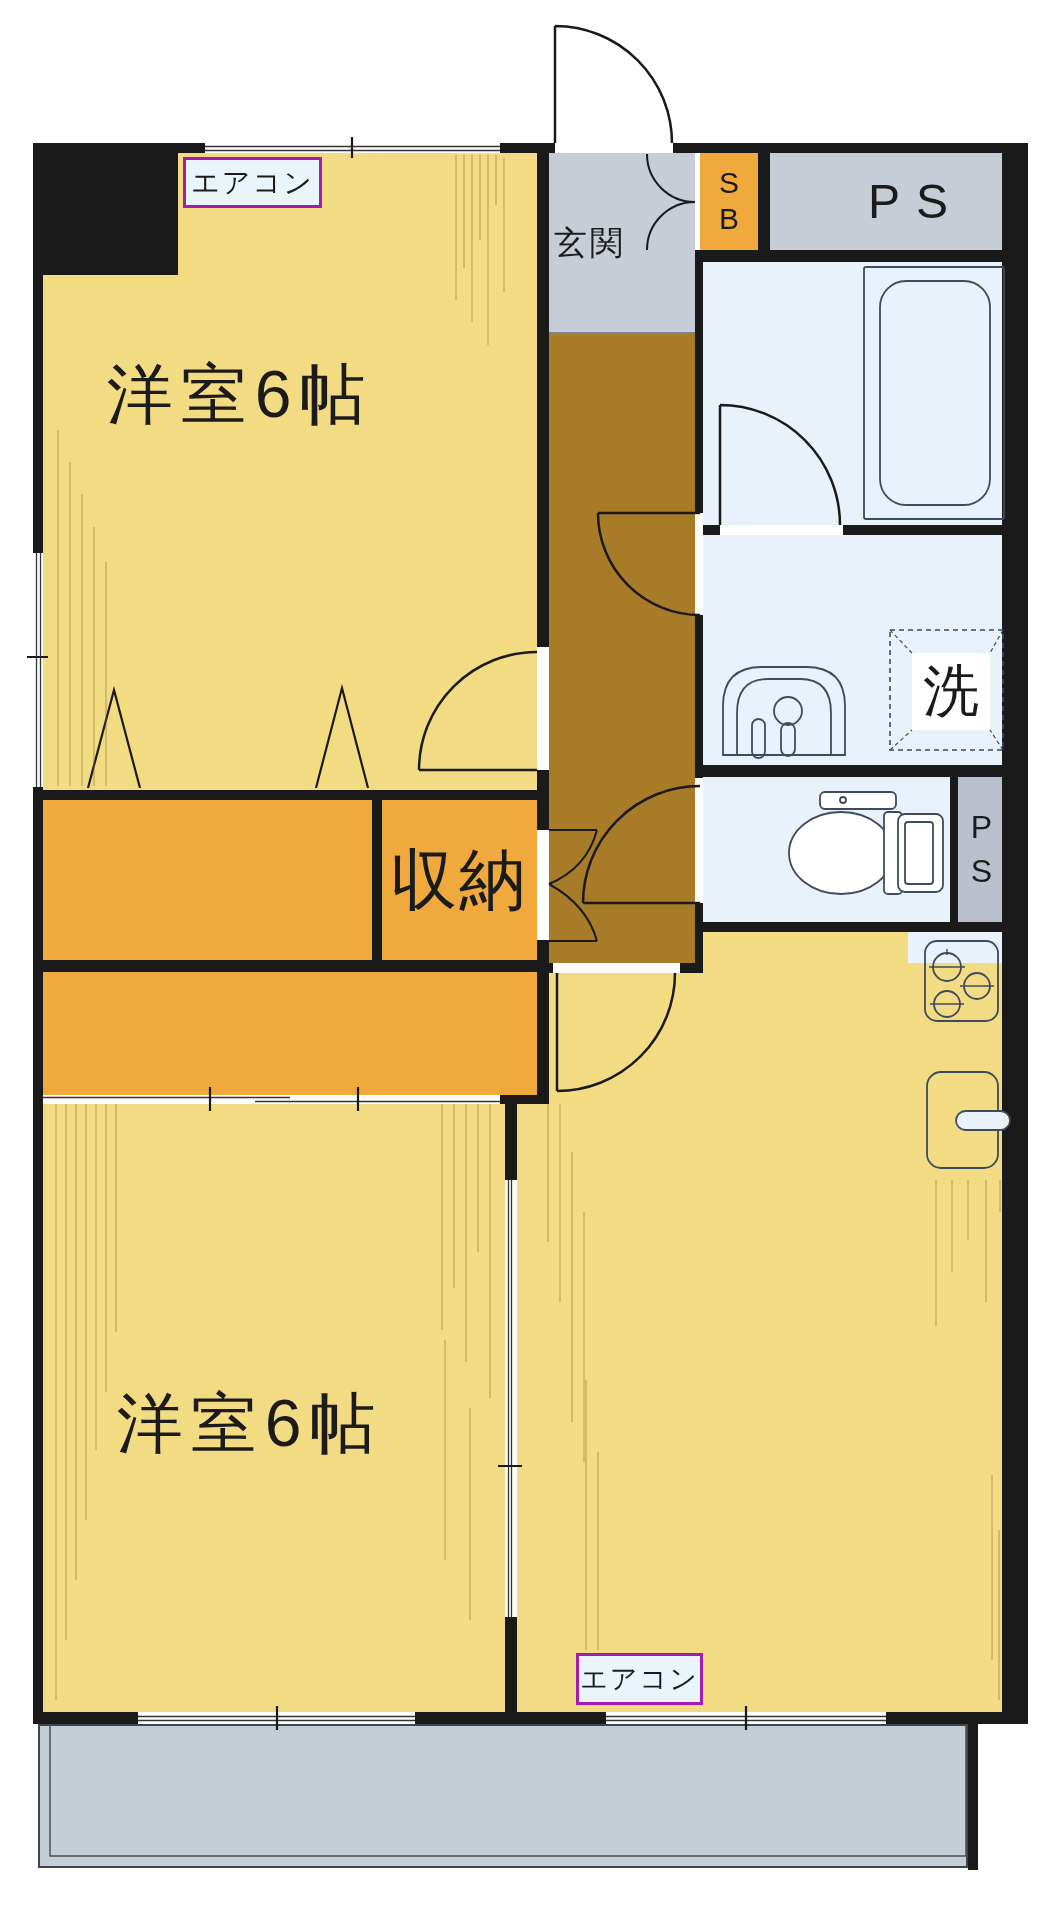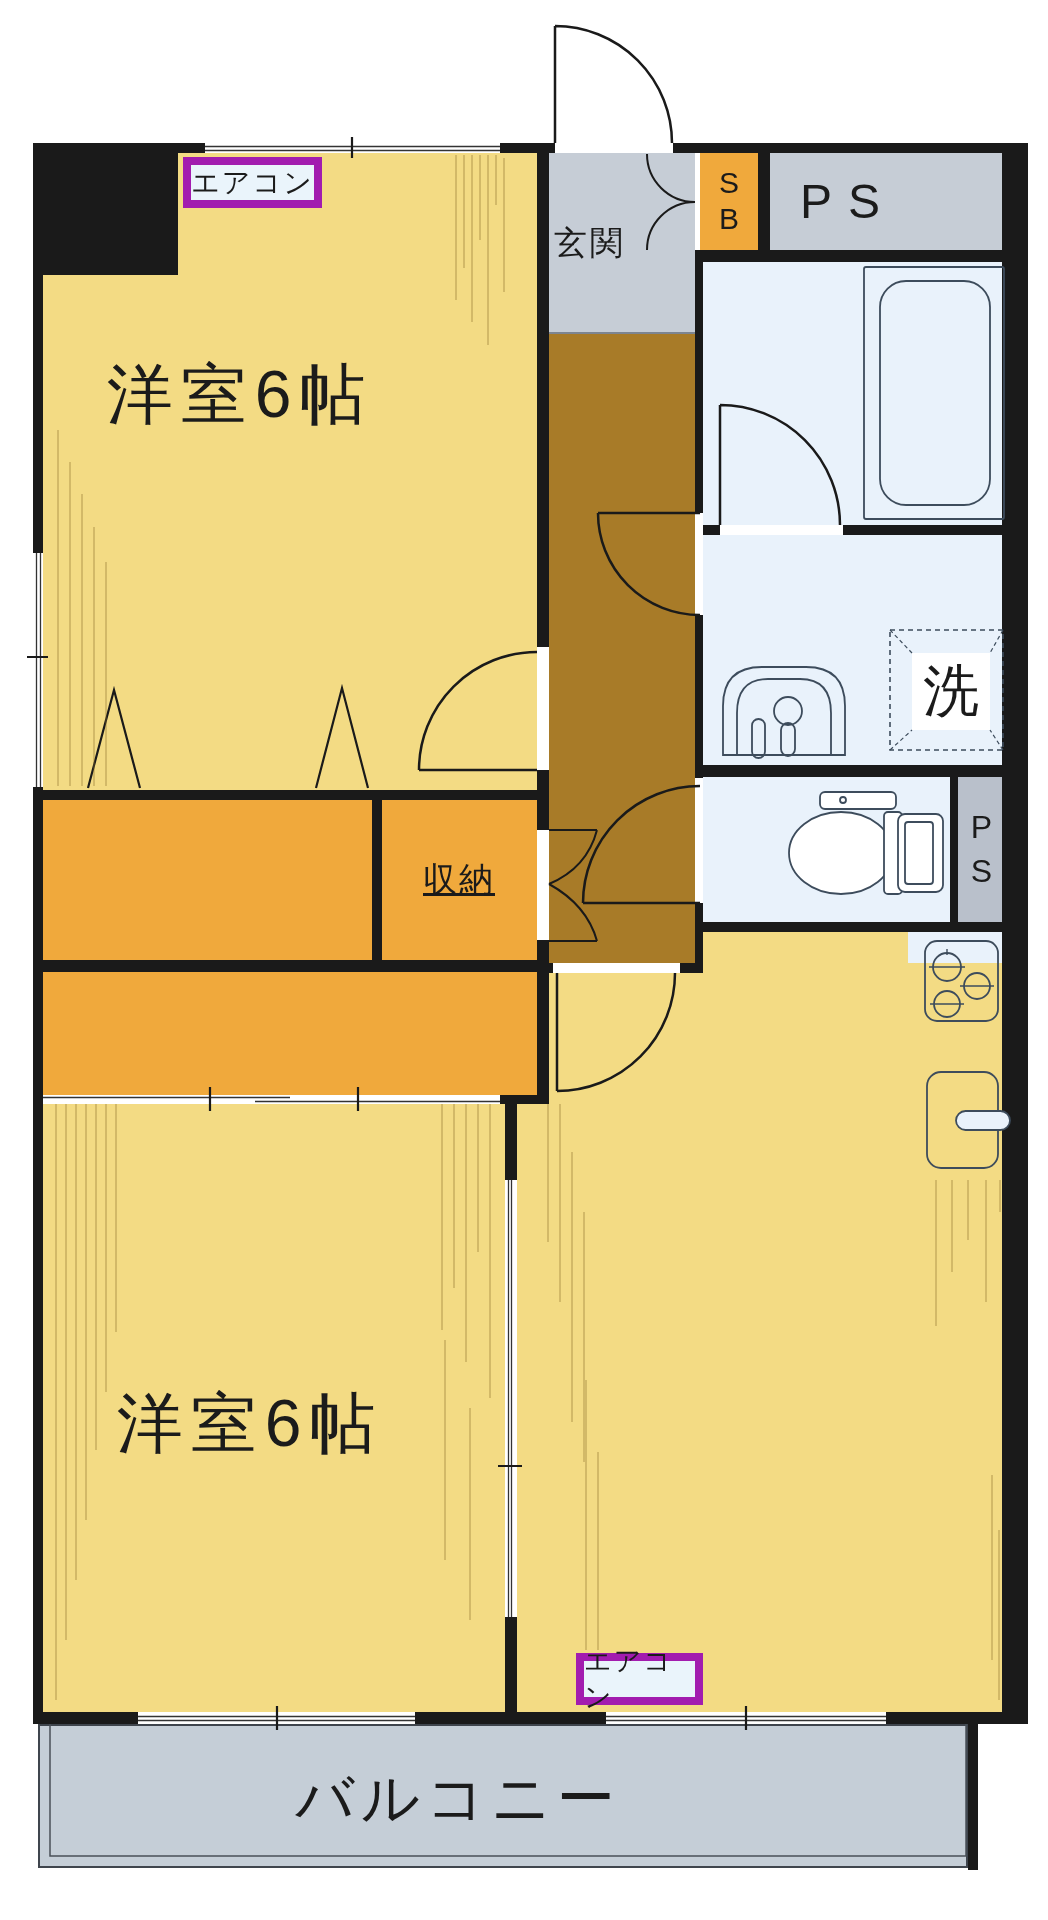--- a/index.html
+++ b/index.html
@@ -8,21 +8,21 @@
     --fixture:#3d4c5c; --aircon-bg:#EAF4FB; --hatch:#8a6d2a;
   }
   html,body{margin:0;padding:0;background:#fff;}
   .plan{position:relative;width:1048px;height:1920px;background:#fff;overflow:hidden;
         font-family:"Liberation Sans","DejaVu Sans",sans-serif;color:#1b1b1b;}
   .f,.w,.o,.box{position:absolute;box-sizing:border-box;}
   .w{background:var(--wall);}
   .o{background:#fff;}
   .lbl{position:absolute;transform:translate(-50%,-50%);white-space:nowrap;color:#1b1b1b;}
   .stack{position:absolute;display:flex;flex-direction:column;align-items:center;justify-content:center;}
-  .aircon{background:var(--aircon-bg);border:8px solid #a21caf;display:flex;align-items:center;justify-content:center;
+  .aircon{background:var(--aircon-bg);border:3px solid #a21caf;display:flex;align-items:center;justify-content:center;
           font-size:28px;letter-spacing:2px;}
   svg.overlay{position:absolute;left:0;top:0;pointer-events:none;}
 </style>
 </head>
 <body>
 
 <div class="plan">
 
   <div class="f" style="left:43px;top:153px;width:494px;height:637px;background:var(--room);"></div>
   <div class="f" style="left:549px;top:153px;width:146px;height:180px;background:var(--entrance-gray);"></div>
@@ -154,24 +154,23 @@
   <div class="box aircon" style="left:183px;top:157px;width:139px;height:51px;">
     <span>エアコン</span>
   </div>
   <div class="box aircon" style="left:576px;top:1653px;width:127px;height:52px;font-size:27px;">
     <span>エアコン</span>
   </div>
 
   <div class="lbl" style="left:240px;top:395px;font-size:66px;letter-spacing:8px;">洋室6帖</div>
   <div class="lbl" style="left:250px;top:1424px;font-size:66px;letter-spacing:8px;">洋室6帖</div>
   <div class="lbl" style="left:590px;top:243px;font-size:33px;letter-spacing:3px;">玄関</div>
-  <div class="lbl" style="left:459px;top:880px;font-size:34px;letter-spacing:2px;text-decoration:underline;">収納</div>
+  <div class="lbl" style="left:459px;top:880px;font-size:67px;letter-spacing:2px;">収納</div>
   <div class="lbl" style="left:951px;top:692px;font-size:56px;">洗</div>
-  <div class="lbl" style="left:848px;top:201px;font-size:48px;letter-spacing:16px;">PS</div>
-  <div class="lbl" style="left:458px;top:1799px;font-size:58px;letter-spacing:6px;">バルコニー</div>
+  <div class="lbl" style="left:916px;top:201px;font-size:48px;letter-spacing:16px;">PS</div>
 
   <div class="stack" style="left:700px;top:152px;width:58px;height:98px;font-size:30px;line-height:1.2;">
     <span>S</span>
     <span>B</span>
   </div>
   <div class="stack" style="left:958px;top:777px;width:47px;height:145px;font-size:32px;line-height:1.35;">
     <span>P</span>
     <span>S</span>
   </div>
 

